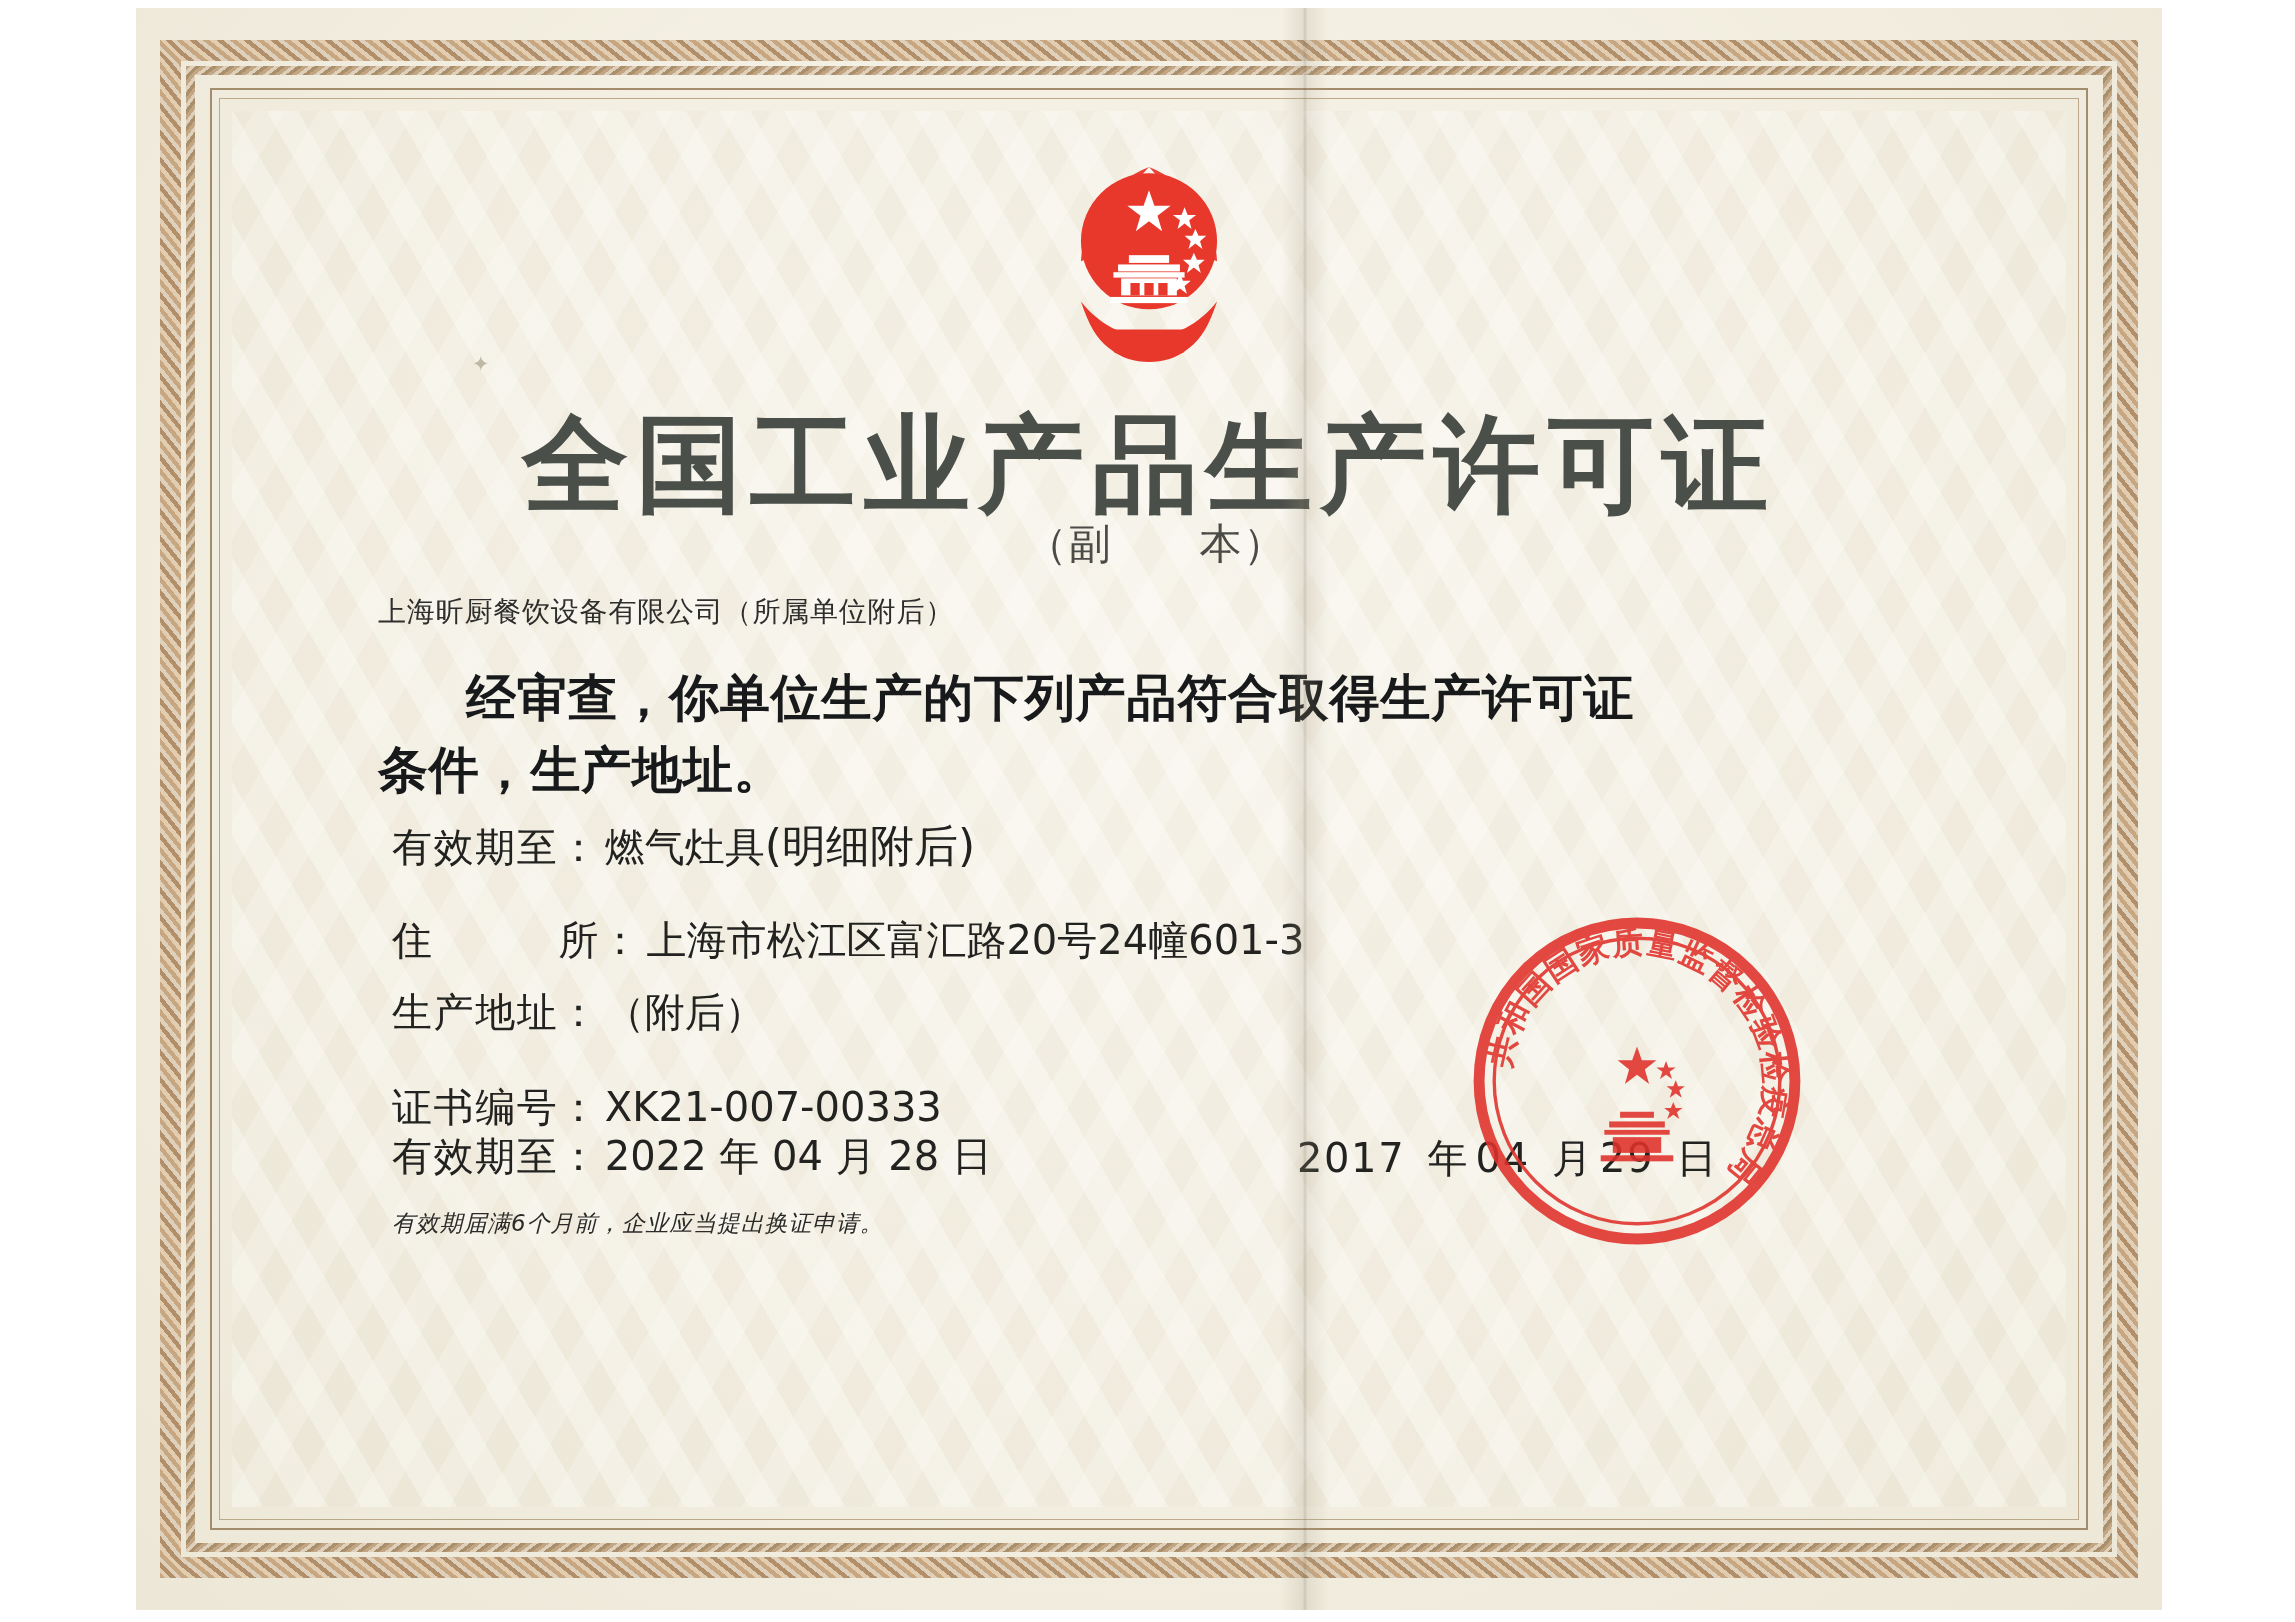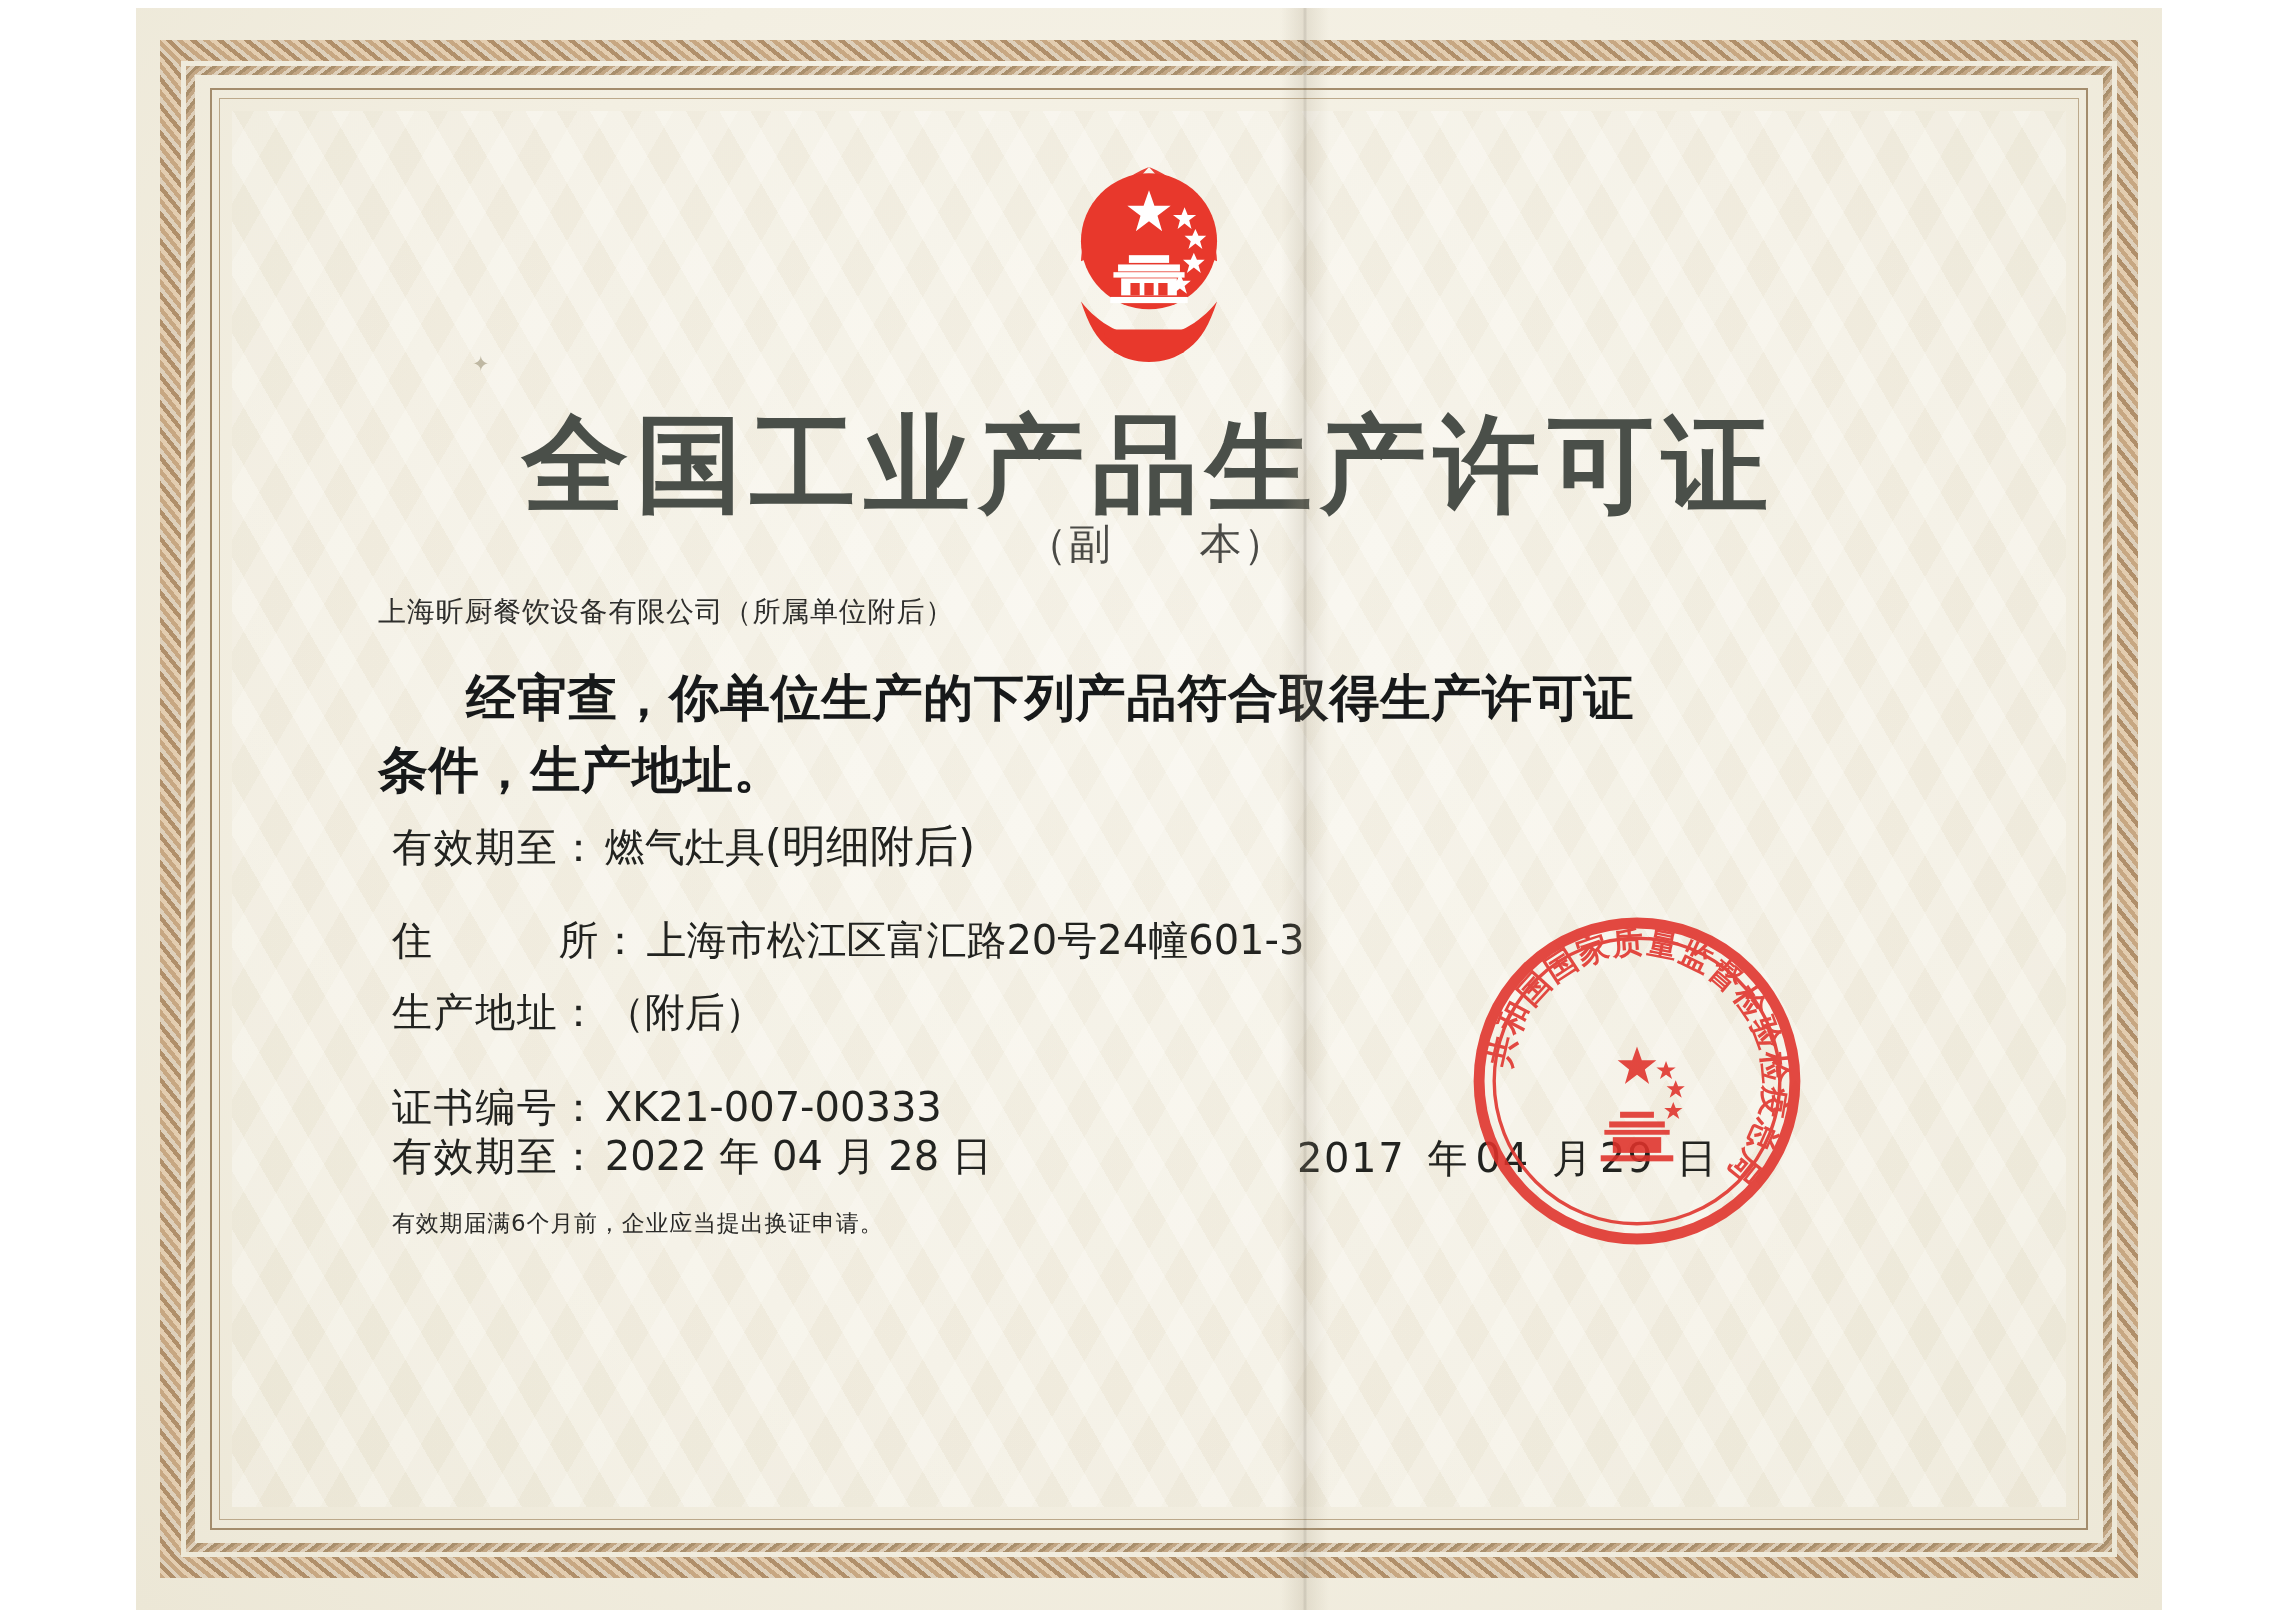--- a/index.html
+++ b/index.html
@@ -218,20 +218,21 @@
   .issue-date .u { margin: 0 22.4px 0 6.4px; text-align: right; }
 
   .note {
     position: absolute;
     left: 160px;
     top: 1096px;
     font-size: 23px;
     color: #2a2a28;
     font-family: "DejaVu Sans", "Liberation Sans", sans-serif;
     letter-spacing: 0.8px;
+    font-style: italic;
   }
 
   
   .seal {
     position: absolute;
     left: 1237px;
     top: 801px;
     width: 336px;
     height: 336px;
     opacity: .88;

